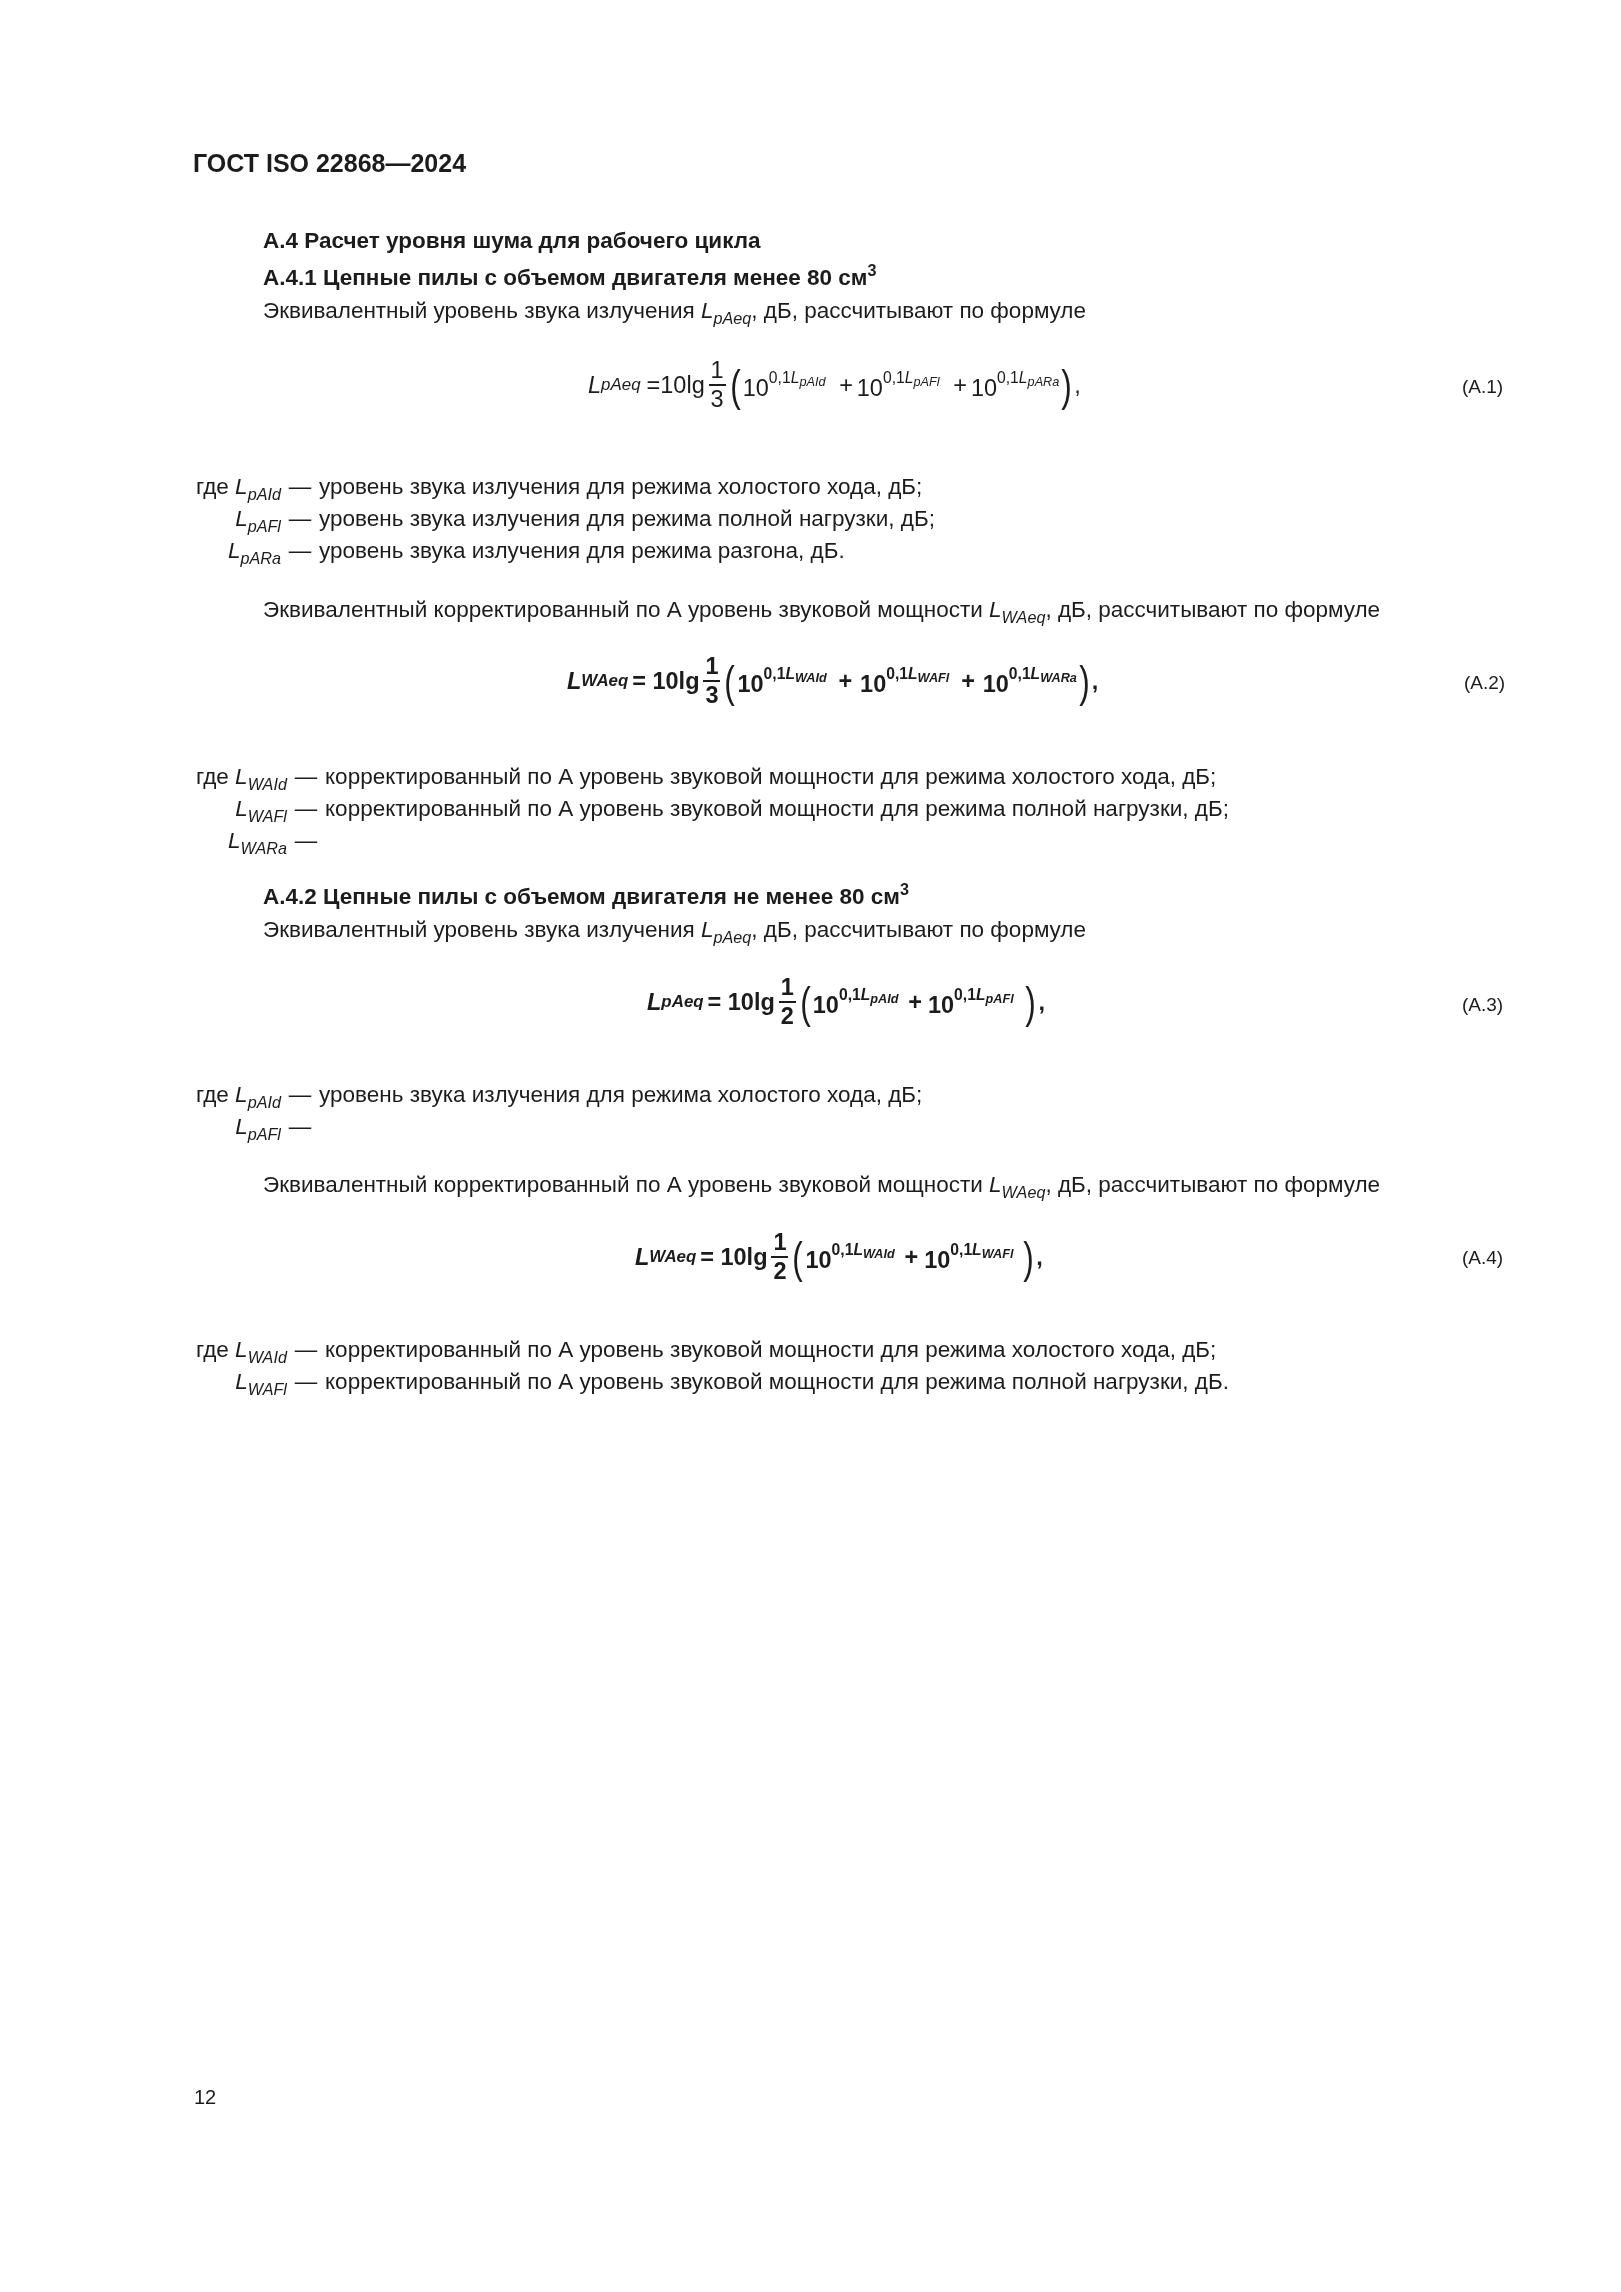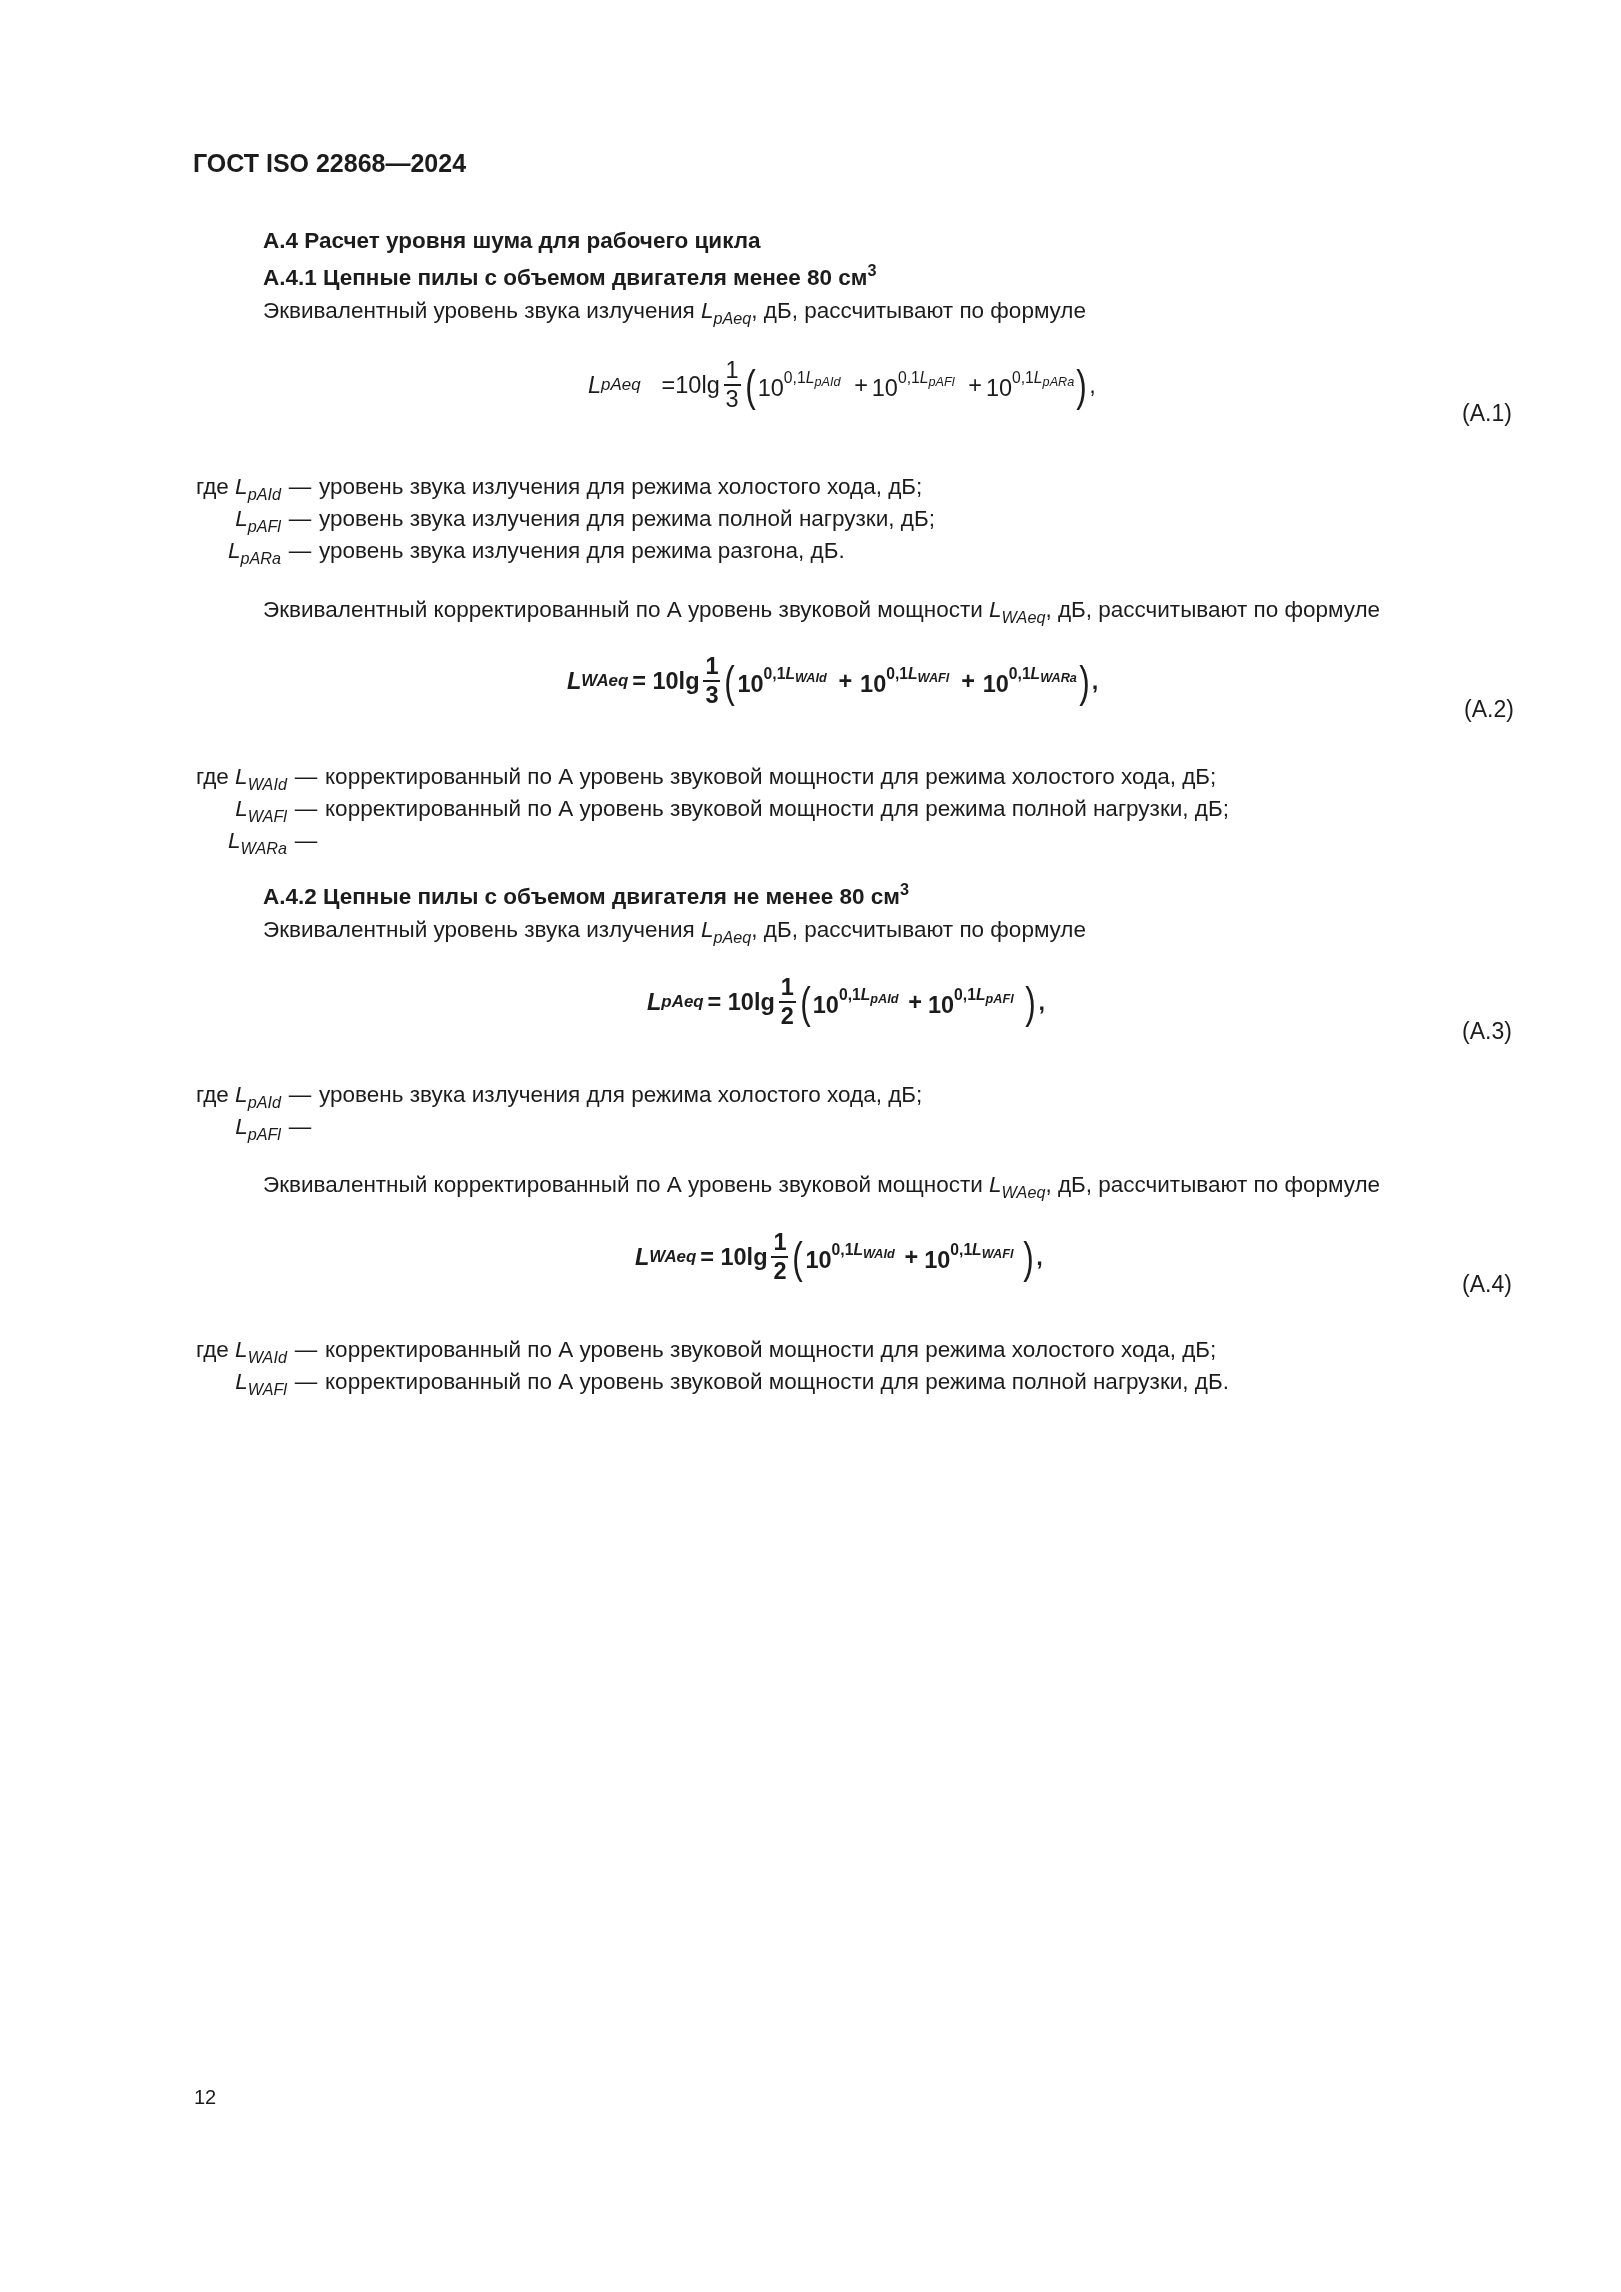--- a/index.html
+++ b/index.html
@@ -13,21 +13,21 @@
   sub { font-size: 0.72em; vertical-align: -0.35em; line-height: 0; }
   sup { font-size: 0.72em; vertical-align: 0.55em; line-height: 0; }
   .eq { font-size: 23.5px; display: flex; align-items: center; }
   .eq.bold { font-weight: bold; }
   .frac { display: inline-flex; flex-direction: column; align-items: center; margin: 0 2px 0 3.9px; line-height: 1; }
   .frac .num { border-bottom: 2px solid #1c1c1c; padding: 0 2px 1px; }
   .frac .den { padding-top: 2px; }
   .paren { font-size: 45px; font-weight: normal; line-height: 1; transform: scaleX(0.7); display: inline-block; }
   .pow { font-size: 15.7px; vertical-align: 12.7px; }
   .pow sub { font-size: 12.7px; vertical-align: -2.9px; }
-  .eqnum { font-size: 23px; margin-top: 24px; }
+  .eqnum { font-size: 19px; }
   .where { display: grid; grid-template-columns: auto auto 1fr; column-gap: 7.8px; font-size: 22.5px; row-gap: 5.9px; }
   .where .sym { text-align: right; }
   .where .dash { text-align: center; }
   .page-num { left: 194px; top: 2086px; font-size: 20px; }
 </style>
 </head>
 <body>
 
 <div class="abs doc-header">ГОСТ ISO 22868—2024</div>
 
@@ -36,21 +36,21 @@
 <div class="abs h-sec" style="left:263px; top:265px;">
   <span>А.4.1 Цепные пилы с объемом двигателя менее 80 см</span><sup>3</sup>
 </div>
 <div class="abs body-text" style="left:263px; top:298px;">
   <span>Эквивалентный уровень звука излучения </span><span class="ital">L</span><sub class="ital">pAeq</sub><span>, дБ, рассчитывают по формуле</span>
 </div>
 
 <div class="abs eq" style="left:588px; top:359px;">
   <span class="ital">L</span>
     <sub class="ital">pAeq</sub>
-  <span style="margin-left:21px">=10lg</span>
+  <span style="margin-left:6px">=10lg</span>
   <span class="frac">
       <span class="num">1</span>
       <span class="den">3</span>
     </span>
   <span class="paren">(</span>
   <span><span>10</span><span class="pow"><span>0,1</span><span class="ital">L</span><sub class="ital">pAId</sub></span></span>
   <span style="margin:0 3.9px 0 13.7px">+</span>
   <span><span>10</span><span class="pow"><span>0,1</span><span class="ital">L</span><sub class="ital">pAFl</sub></span></span>
   <span style="margin:0 3.9px 0 13.7px">+</span>
   <span><span>10</span><span class="pow"><span>0,1</span><span class="ital">L</span><sub class="ital">pARa</sub></span></span>

